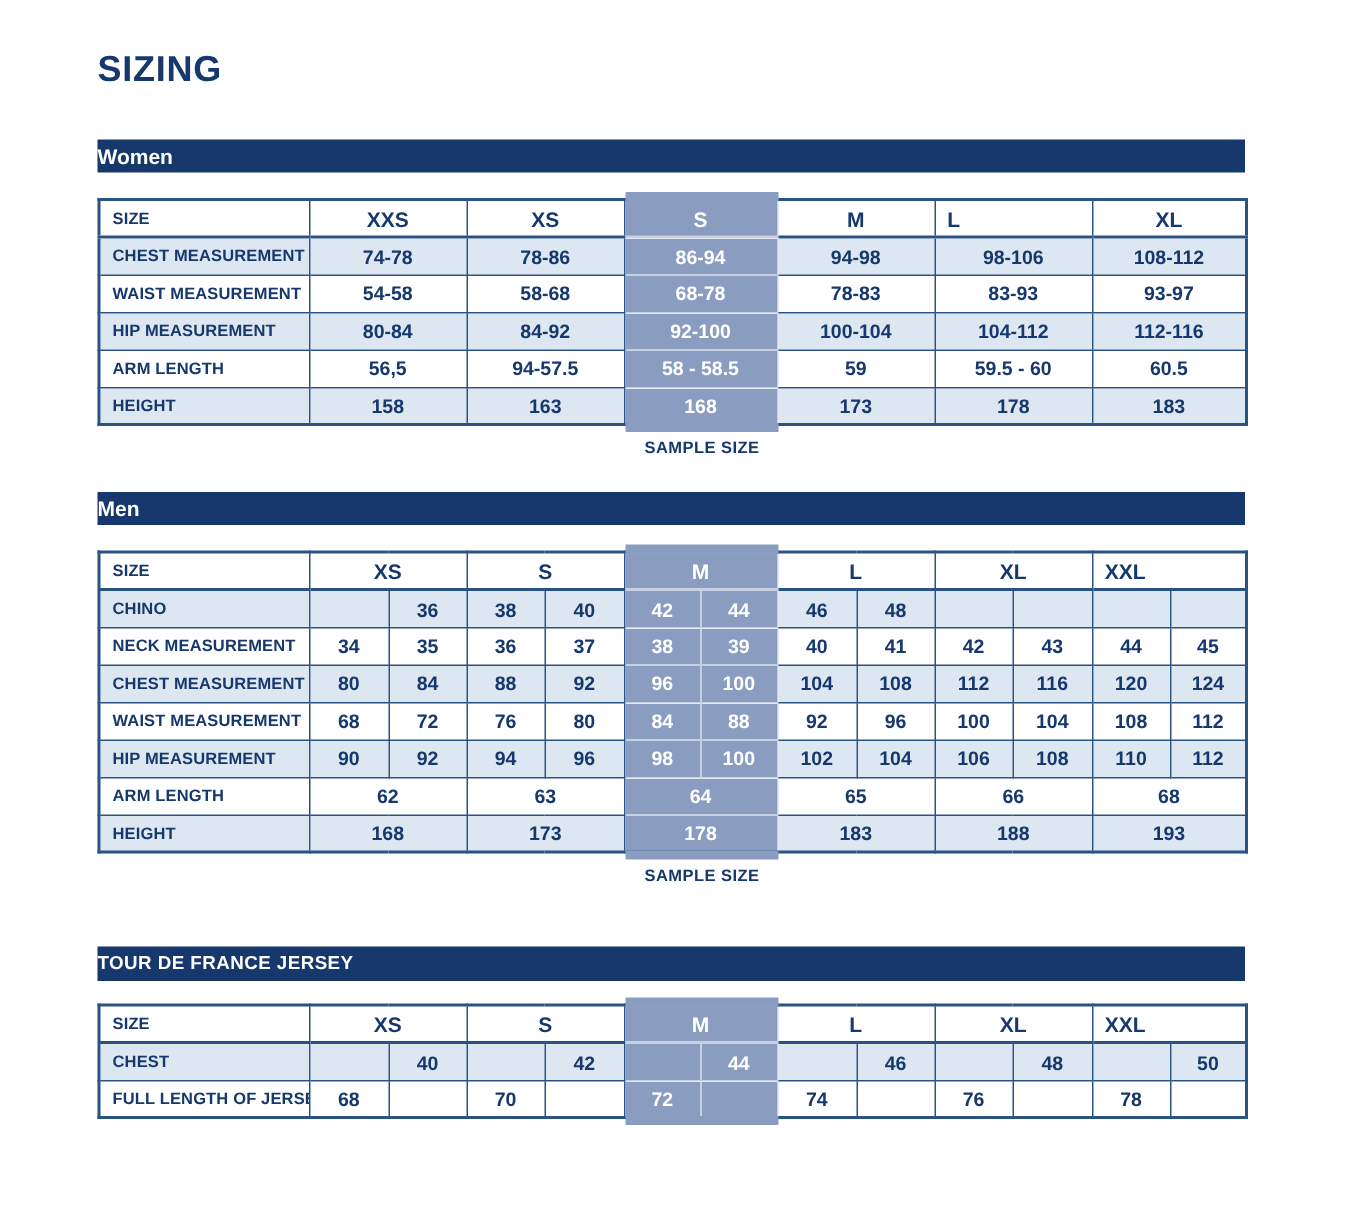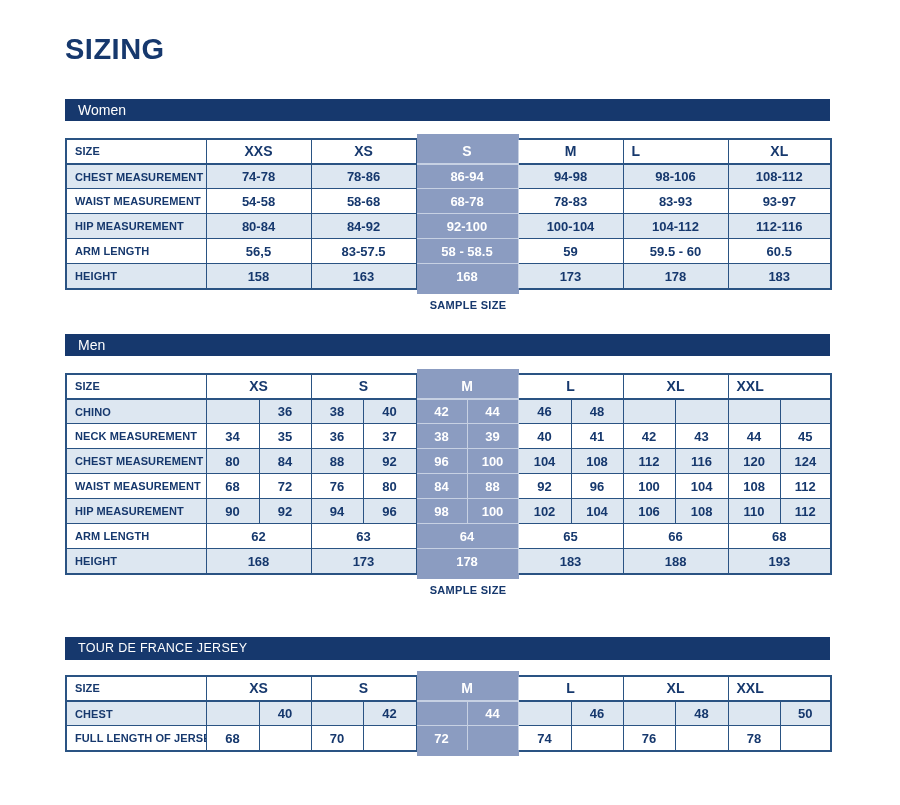--- a/index.html
+++ b/index.html
@@ -13,26 +13,26 @@
   }
   *{box-sizing:border-box;}
   html,body{margin:0;padding:0;}
   body{
     width:900px;height:805px;overflow:hidden;
     background:var(--white);
     font-family:"Liberation Sans",sans-serif;
   }
   .page{padding:34px 0 0 65px;width:830px;}
   .page-title{
-    color:var(--navy);font-size:29px;font-weight:bold;
+    color:var(--navy);font-size:24px;font-weight:bold;
     letter-spacing:0.5px;margin:0;line-height:1.1;
   }
   .bar{
-    width:765px;background:var(--navy);color:#fff;font-weight:normal;
-    height:22px;line-height:22px;padding-left:13px;font-size:14px;
+    width:765px;background:var(--navy);color:#fff;font-weight:bold;
+    height:22px;line-height:22px;font-size:14px;
   }
   .bar-women{margin-top:33px;}
   .bar-men{margin-top:22px;}
   .bar-jersey{margin-top:40px;height:23px;line-height:23px;font-size:12.5px;letter-spacing:0.3px;}
   .twrap{position:relative;width:765px;}
   .twrap-women{margin-top:17px;}
   .twrap-men{margin-top:17px;}
   .twrap-jersey{margin-top:15px;}
   table.sizing{
     border-collapse:collapse;table-layout:fixed;width:765px;
@@ -121,21 +121,21 @@
             <td>80-84</td>
             <td>84-92</td>
             <td class="hl">92-100</td>
             <td>100-104</td>
             <td>104-112</td>
             <td>112-116</td>
           </tr>
           <tr>
             <td class="lbl">ARM LENGTH</td>
             <td>56,5</td>
-            <td>83-57.5</td>
+            <td>94-57.5</td>
             <td class="hl">58 - 58.5</td>
             <td>59</td>
             <td>59.5 - 60</td>
             <td>60.5</td>
           </tr>
           <tr class="stripe">
             <td class="lbl">HEIGHT</td>
             <td>158</td>
             <td>163</td>
             <td class="hl">168</td>

